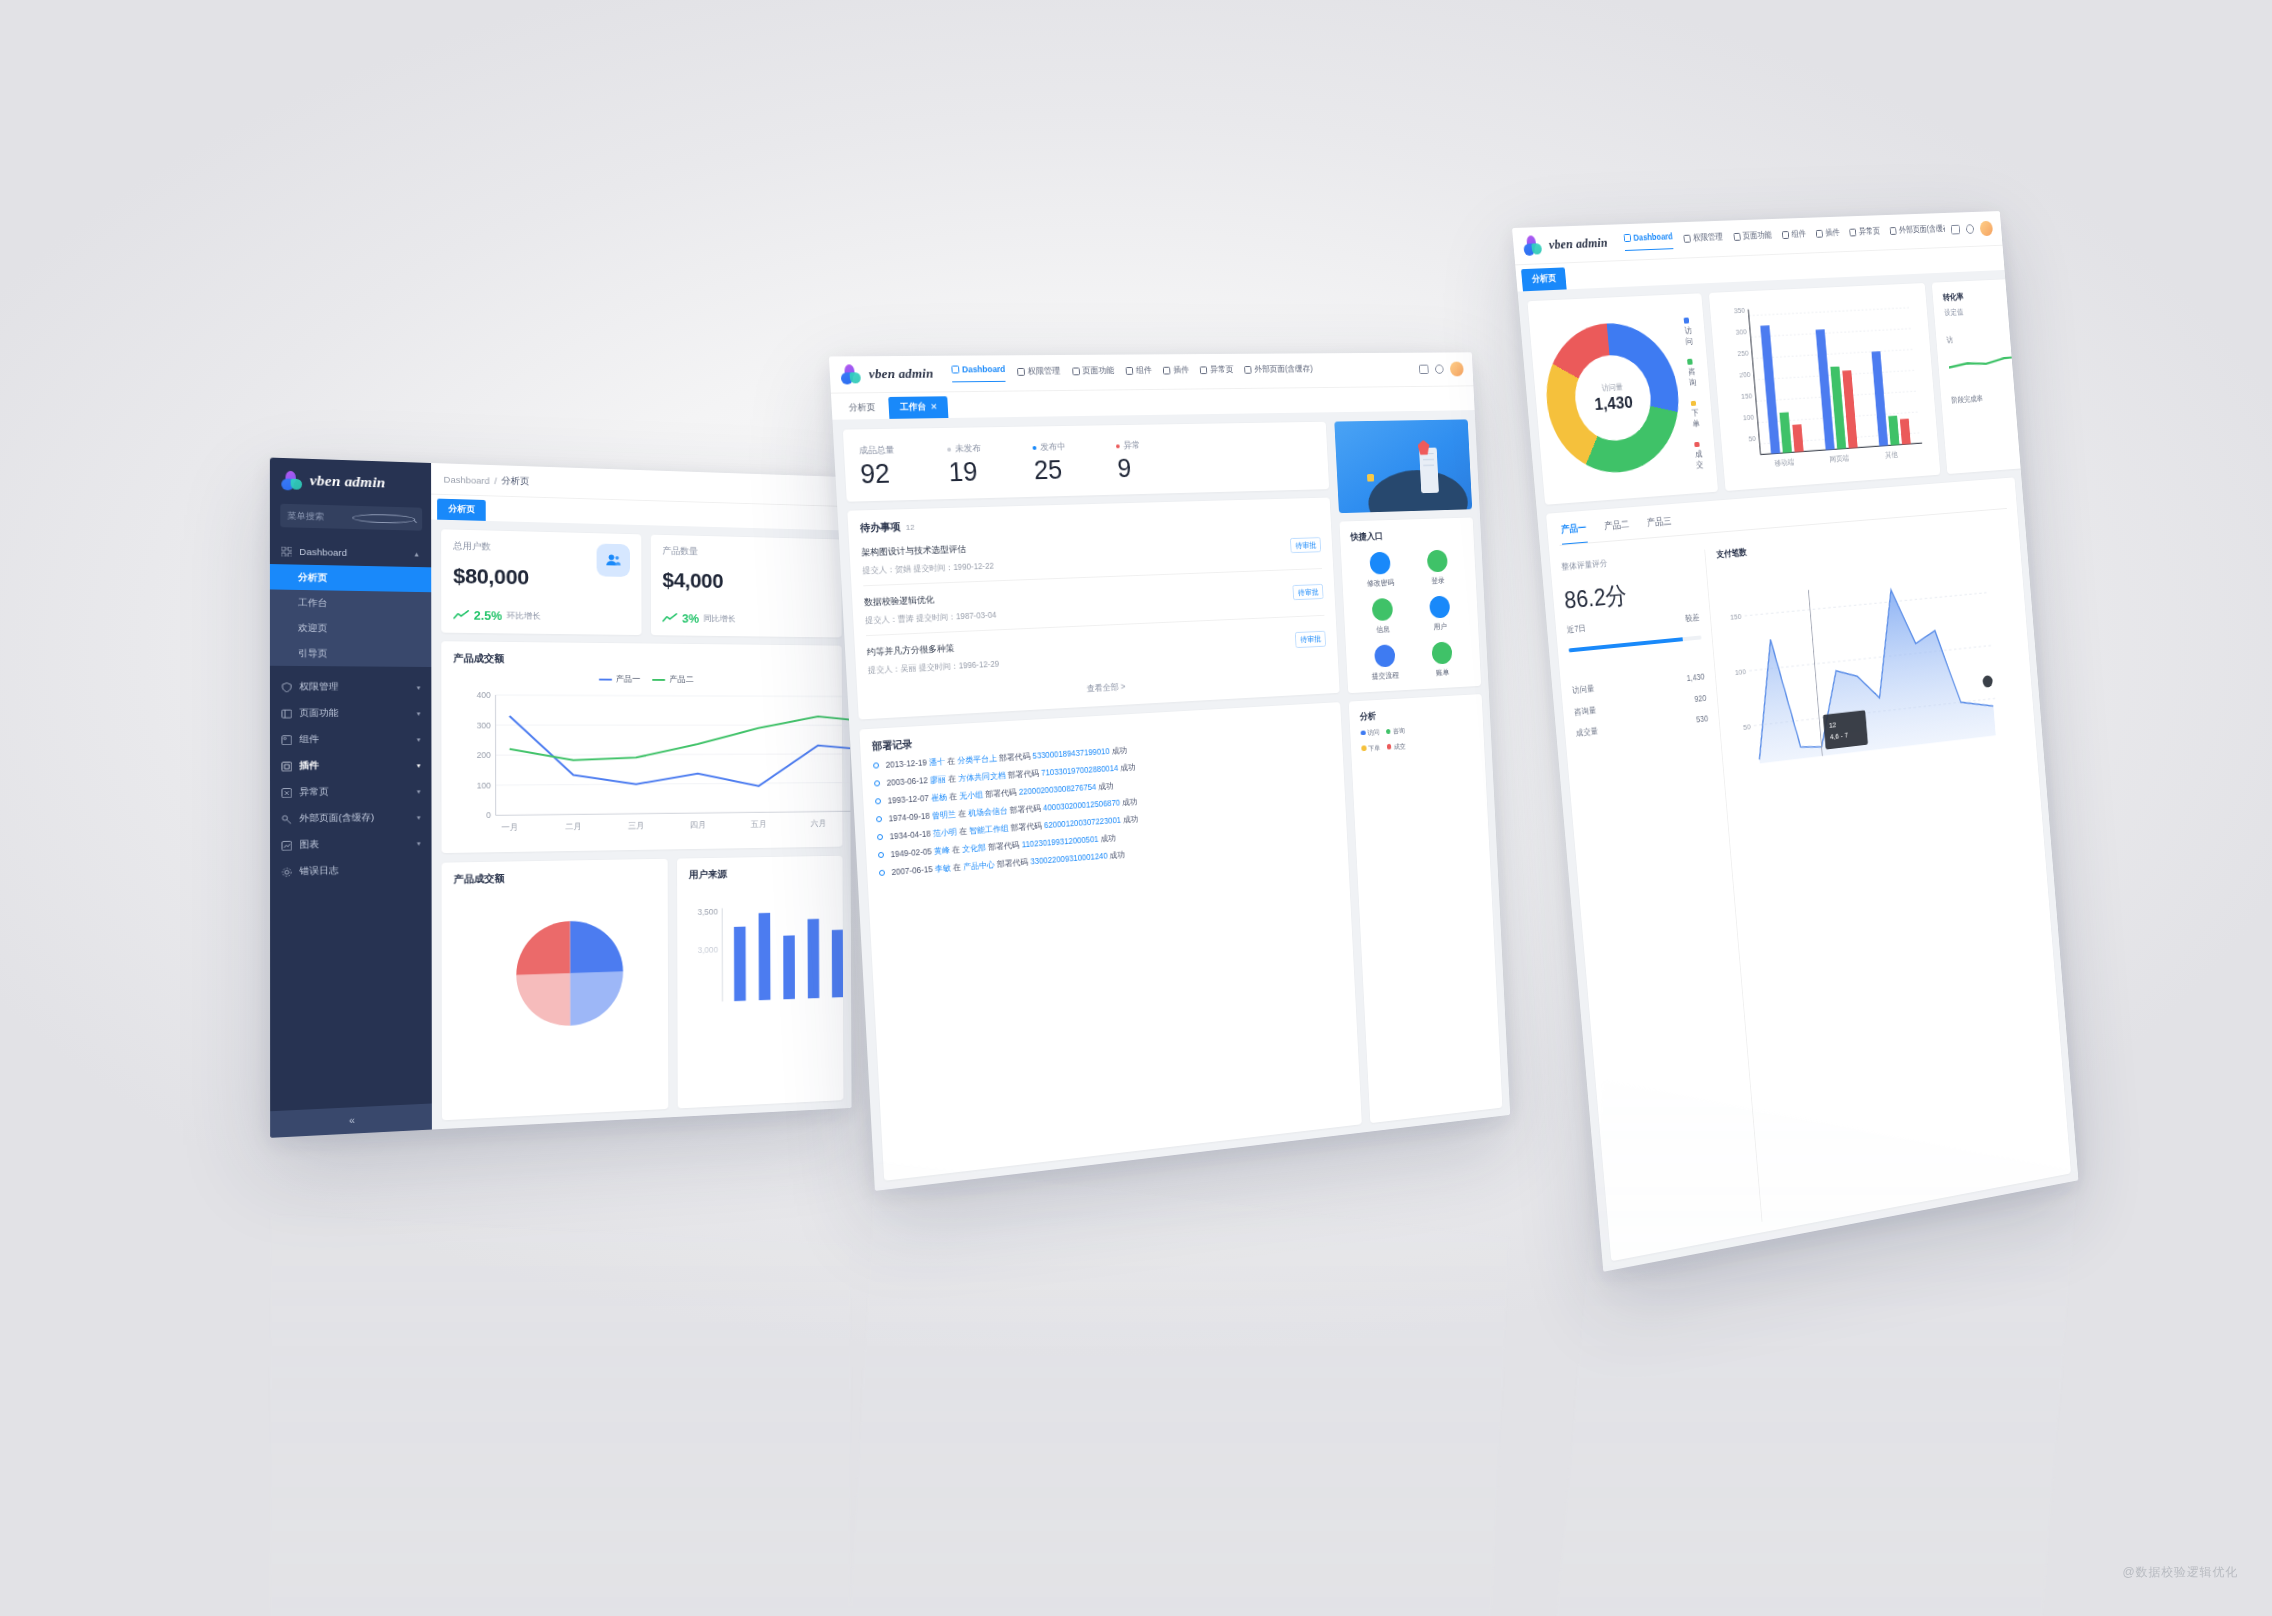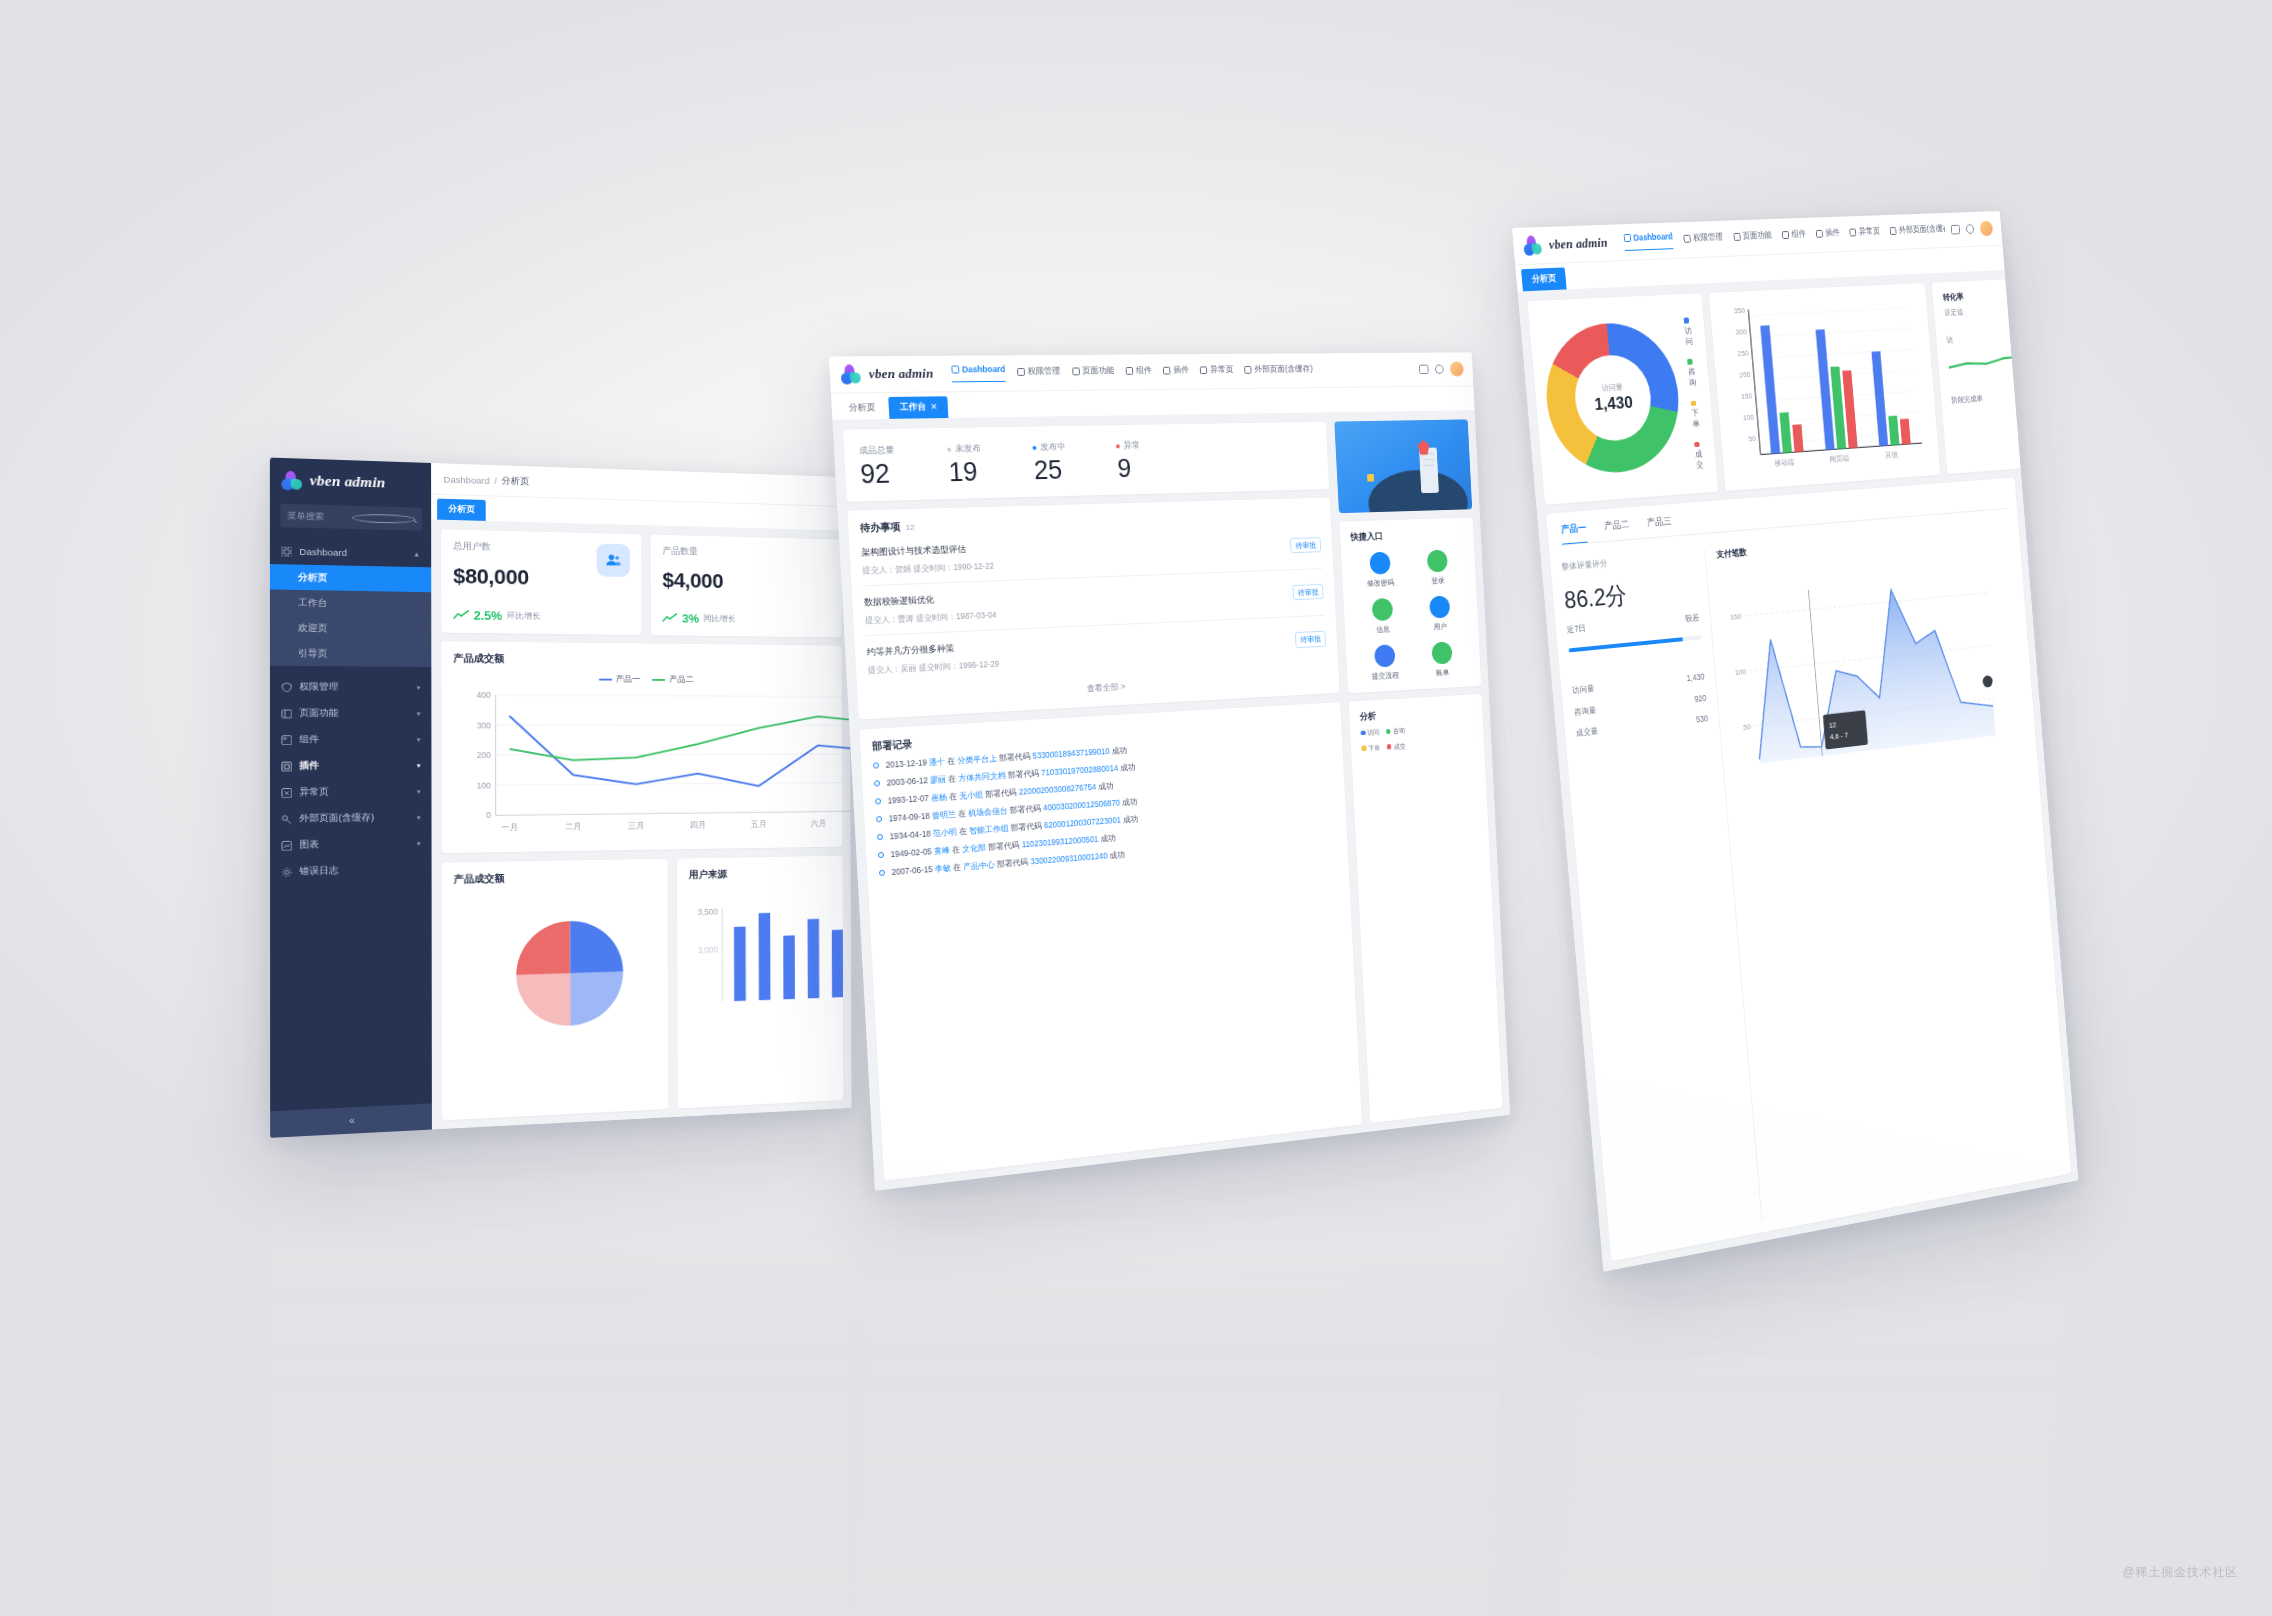--- a/index.html
+++ b/index.html
@@ -770,14 +770,14 @@
             -webkit-mask-image:linear-gradient(to top, rgba(0,0,0,0) 0%, rgba(0,0,0,.30) 38%, rgba(0,0,0,.40) 55%);
             mask-image:linear-gradient(to top, rgba(0,0,0,0) 0%, rgba(0,0,0,.30) 38%, rgba(0,0,0,.40) 55%);
             opacity:.30; filter:blur(0.9px);">
   <div class="stage" style="perspective:2683px;perspective-origin:55% 45%">
     <div class="win" style="left:270px;top:450px;width:600px;height:694px;transform:rotateY(21deg) rotateX(1deg) scale(.98);transform-origin:left center;box-shadow:none;background:#eceef2"></div>
     <div class="win" style="left:852px;top:357px;width:710px;height:836px;transform:rotateY(21deg) rotateZ(-3.2deg);transform-origin:left center;box-shadow:none;background:#eceef2"></div>
     <div class="win" style="left:1558px;top:229px;width:584px;height:1049px;transform:rotateY(21deg) rotateZ(-5.6deg);transform-origin:left center;box-shadow:none;background:#eceef2"></div>
   </div>
 </div>
 
-<div class="wm">@稀土掘金技术社区</div>
+<div class="wm">@数据校验逻辑优化</div>
 
 
 </body></html>

